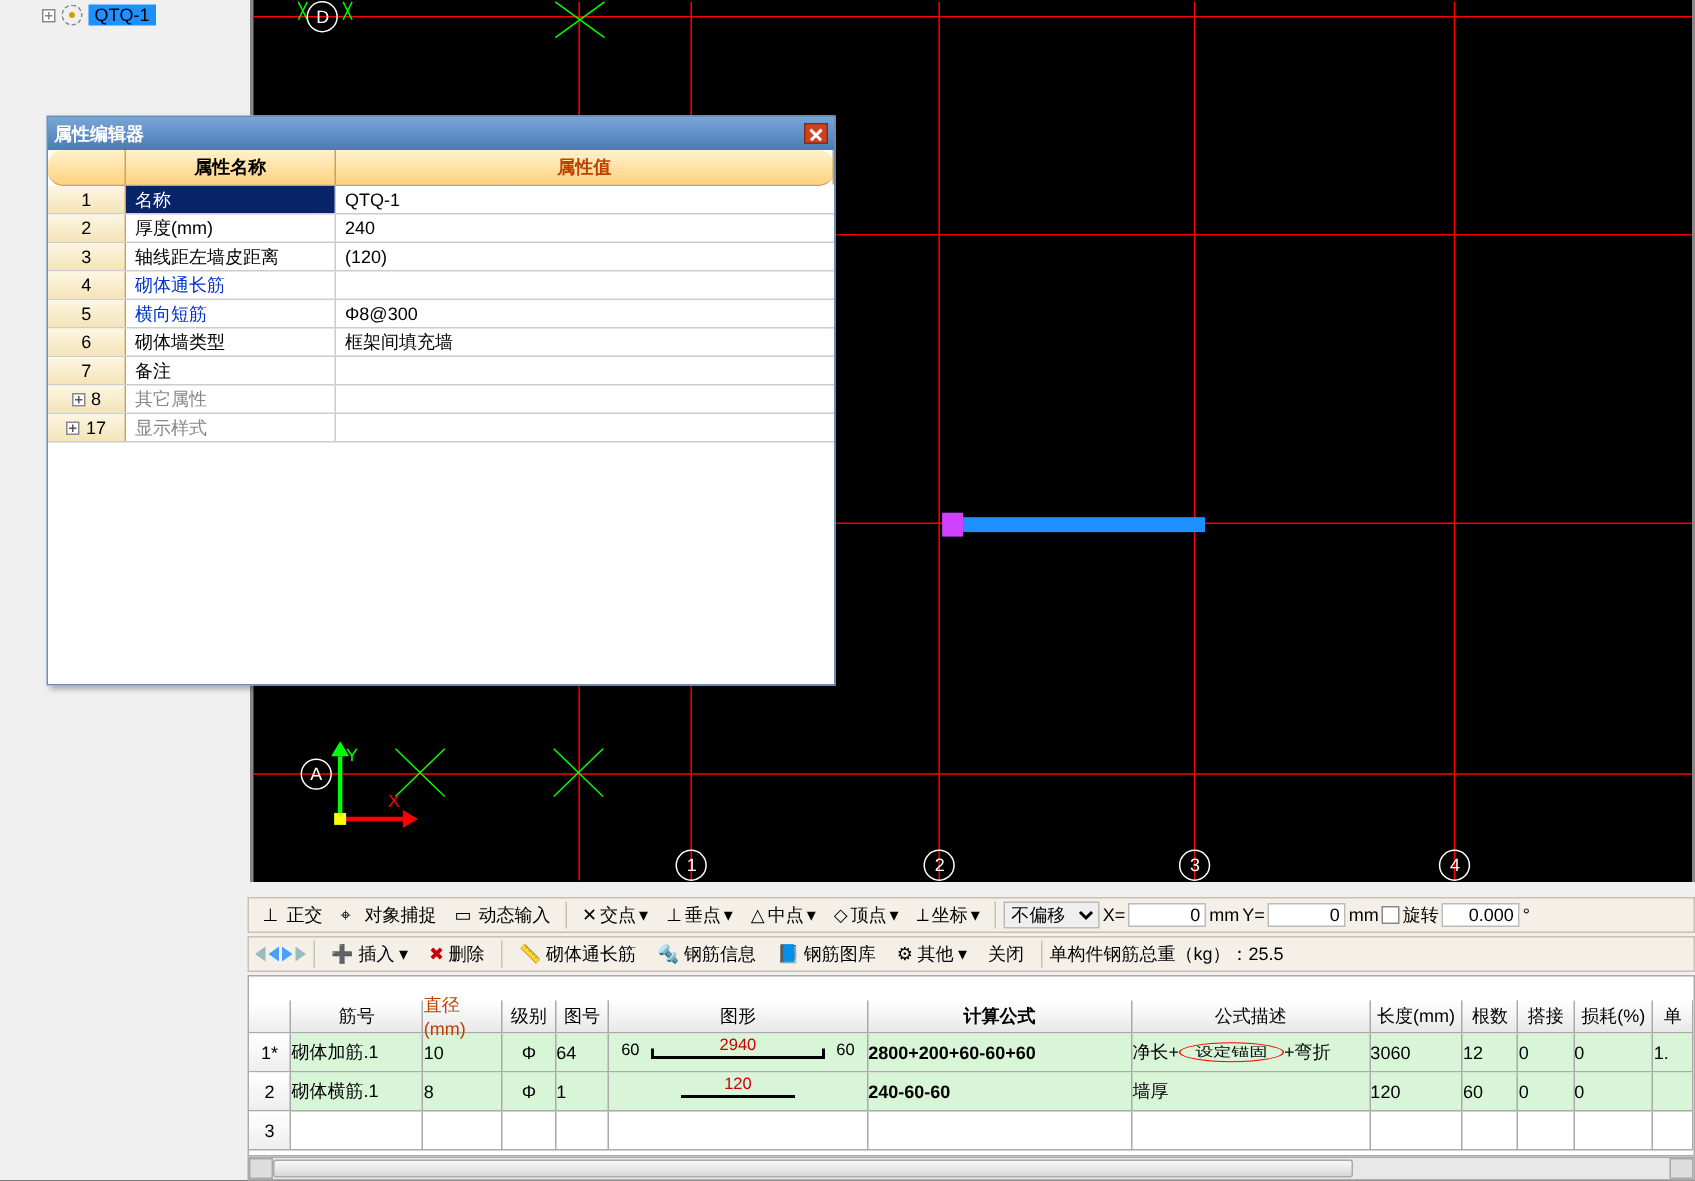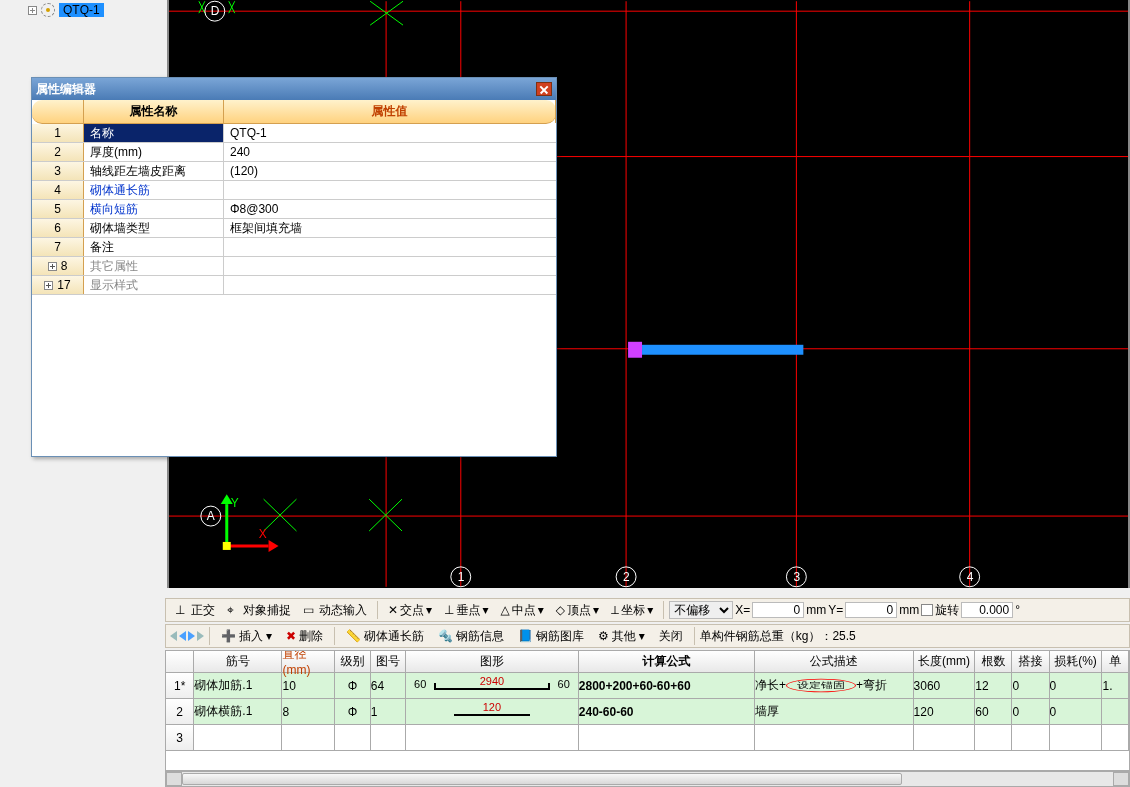--- a/index.html
+++ b/index.html
@@ -54,21 +54,21 @@
 
 .statusbar2 { position: absolute; top: 624px; left: 165px; right: 0; height: 24px; background: #f4f0e8; border: 1px solid #c8c0b0; display: flex; align-items: center; gap: 2px; padding: 0 4px; }
 .statusbar2 .btn { padding: 1px 5px; display: flex; align-items: center; gap: 3px; border: 1px solid transparent; cursor: pointer; }
 .statusbar2 .sep { width: 1px; height: 18px; background: #c8c0b0; margin: 0 3px; }
 .nav-arrow { width: 0; height: 0; border-top: 5px solid transparent; border-bottom: 5px solid transparent; display: inline-block;}
 .nav-left { border-right: 7px solid #9bb; }
 .nav-right { border-left: 7px solid #4aa0ff; }
 
 
 .data-table { position: absolute; top: 650px; left: 165px; right: 0; bottom: 16px; background: #fff; border: 1px solid #aaa; overflow: hidden; }
-.dt-header { display: flex; height: 22px; background: linear-gradient(#fff, #e8e8e8); border-bottom: 1px solid #aaa; }
+.dt-header { display: flex; height: 22px; background: linear-gradient(#fff, #e8e8e8); border-bottom: 1px solid #aaa; margin-top: 16px; }
 .dt-header .h { border-right: 1px solid #aaa; display: flex; align-items: center; justify-content: center; }
 .dt-row { display: flex; height: 26px; border-bottom: 1px solid #aaa; }
 .dt-row.green { background: #d8f5d8; }
 .dt-row .c { border-right: 1px solid #aaa; display: flex; align-items: center; justify-content: center; overflow: hidden; white-space: nowrap; }
 .dt-row .c.left { justify-content: flex-start; padding-left: 0; }
 .col-idx { width: 32px; background: linear-gradient(#fff,#eee); }
 .col-bar { width: 100px; }
 .col-dia { width: 60px; }
 .dt-header .col-dia { color: #c04000; }
 .col-lvl { width: 40px; }

